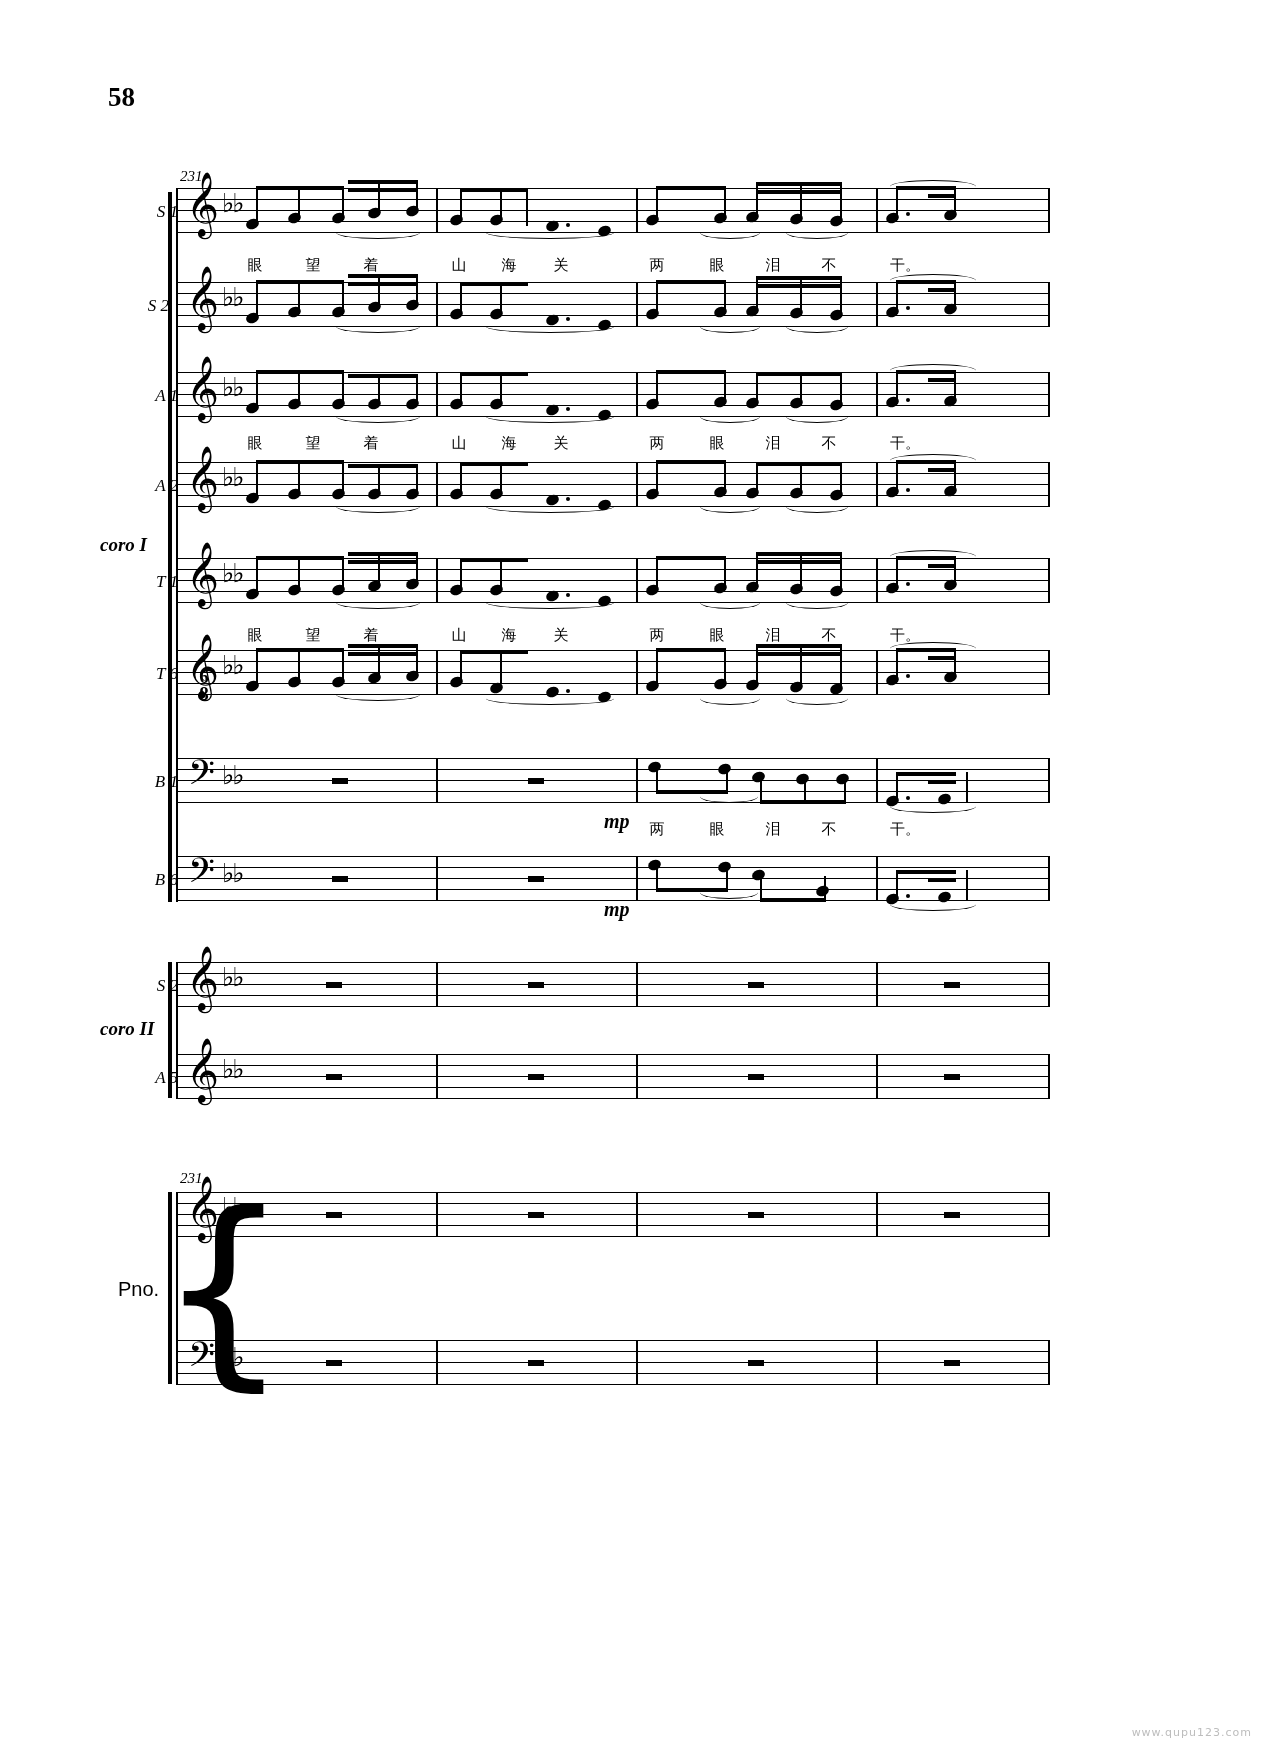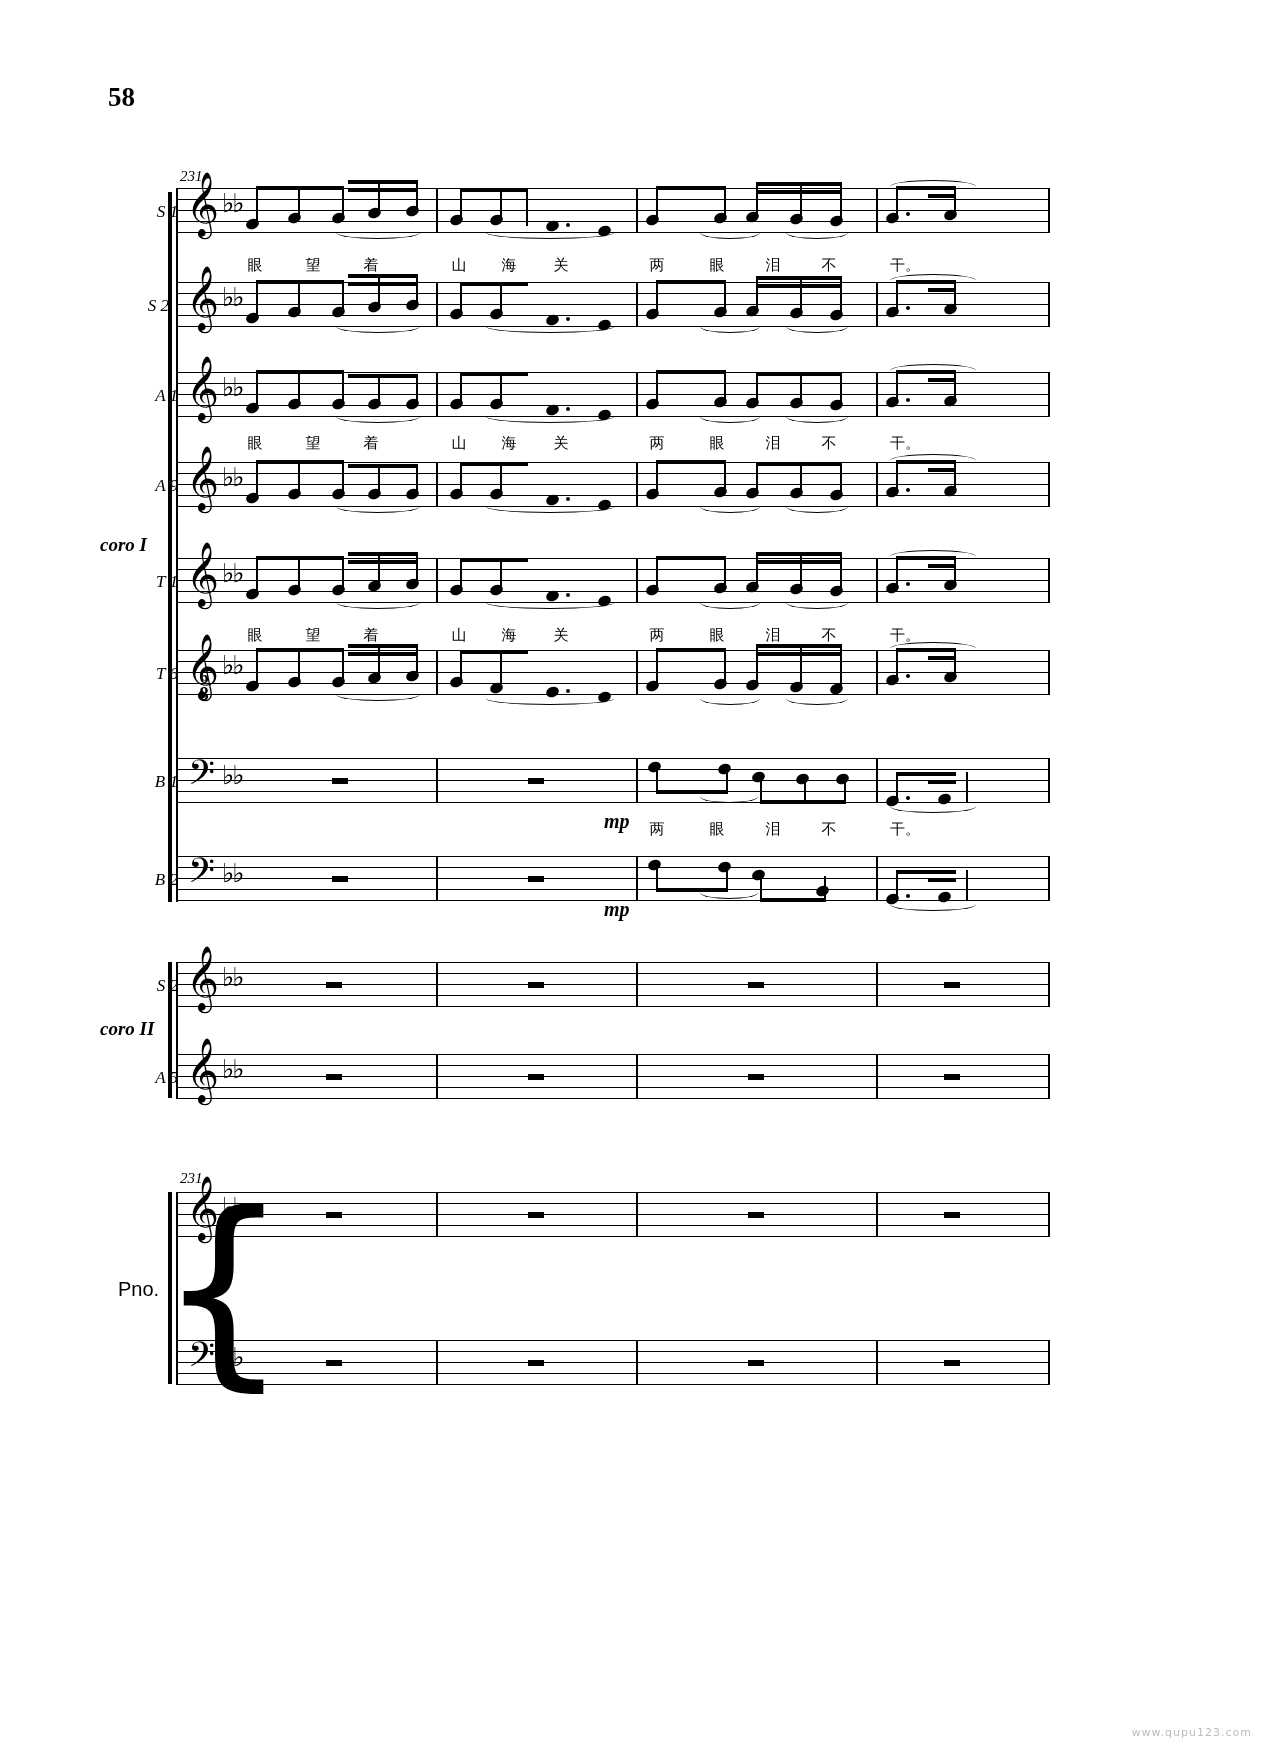--- a/index.html
+++ b/index.html
@@ -280,21 +280,21 @@
     <div class="clef treble" style="left:186px; top:360px;">𝄞</div>
     <div class="keysig" style="left:222px; top:374px;">♭♭</div>
 
     <div class="staff" style="left:176px; top:462px; width:874px;">
       <div class="line"></div>
         <div class="line"></div>
         <div class="line"></div>
         <div class="line"></div>
         <div class="line"></div>
     </div>
-    <div class="staff-label" style="left:118px; top:476px;">A 9</div>
+    <div class="staff-label" style="left:118px; top:476px;">A 2</div>
     <div class="clef treble" style="left:186px; top:450px;">𝄞</div>
     <div class="keysig" style="left:222px; top:464px;">♭♭</div>
 
     <div class="staff" style="left:176px; top:558px; width:874px;">
       <div class="line"></div>
         <div class="line"></div>
         <div class="line"></div>
         <div class="line"></div>
         <div class="line"></div>
     </div>
@@ -328,21 +328,21 @@
     <div class="clef bass" style="left:188px; top:756px;">𝄢</div>
     <div class="keysig" style="left:222px; top:762px;">♭♭</div>
 
     <div class="staff" style="left:176px; top:856px; width:874px;">
       <div class="line"></div>
         <div class="line"></div>
         <div class="line"></div>
         <div class="line"></div>
         <div class="line"></div>
     </div>
-    <div class="staff-label" style="left:118px; top:870px;">B 2</div>
+    <div class="staff-label" style="left:118px; top:870px;">B 6</div>
     <div class="clef bass" style="left:188px; top:854px;">𝄢</div>
     <div class="keysig" style="left:222px; top:860px;">♭♭</div>
 
     <div class="staff" style="left:176px; top:962px; width:874px;">
       <div class="line"></div>
         <div class="line"></div>
         <div class="line"></div>
         <div class="line"></div>
         <div class="line"></div>
     </div>

